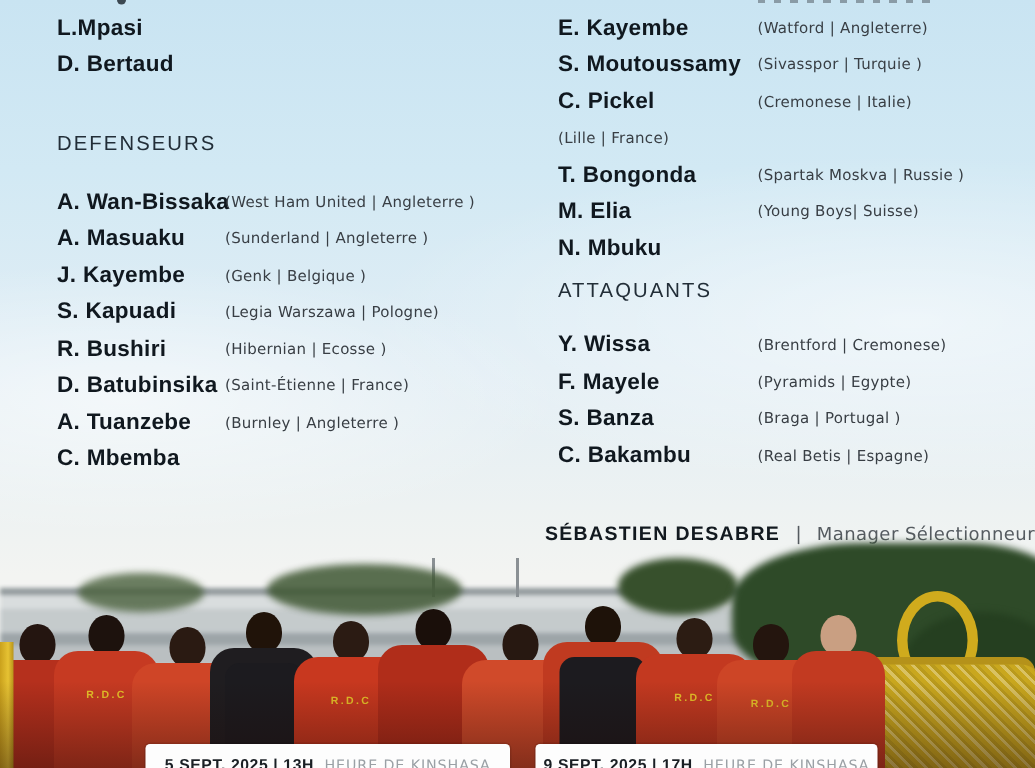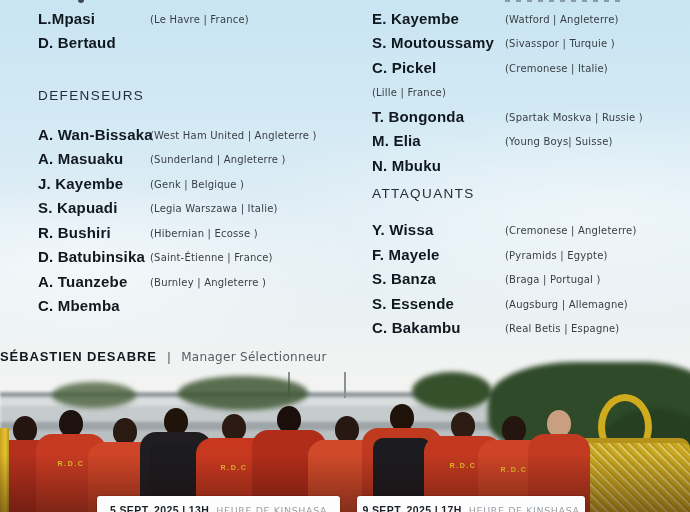--- a/index.html
+++ b/index.html
@@ -15,21 +15,21 @@
   .col{position:absolute;top:0;}
   .col-left{left:38px;width:302px;--ncol:112px;padding-top:6px;}
   .col-right{left:372px;width:308px;--ncol:133px;padding-top:6px;}
   .row{height:24.5px;display:grid;grid-template-columns:var(--ncol) 1fr;align-items:center;}
   .pname{font-weight:700;font-size:15px;color:#10181f;letter-spacing:.2px;white-space:nowrap;}
   .pclub{font-family:"DejaVu Sans",sans-serif;font-size:10px;color:#383e44;letter-spacing:.2px;white-space:nowrap;padding-top:2px;}
   .sec-header{font-size:13.5px;font-weight:400;color:#222e38;letter-spacing:1.4px;height:16px;line-height:16px;}
   .col-left .sec-header{margin-top:33px;margin-bottom:18px;}
   .col-right .sec-header{margin-top:8px;margin-bottom:16px;}
   
-  .manager{position:absolute;top:347px;left:0;right:0;text-align:left;white-space:nowrap;}
+  .manager{position:absolute;top:347px;left:0;right:0;text-align:right;white-space:nowrap;}
   .mgr-name{font-weight:700;font-size:13px;letter-spacing:.9px;color:#12191f;}
   .mgr-sep{font-size:13px;color:#555b60;margin:0 6px;}
   .mgr-role{font-family:"DejaVu Sans",sans-serif;font-size:12px;color:#555b60;letter-spacing:.3px;}
   
   .photo{position:absolute;left:0;top:368px;width:690px;height:144px;}
   .building{position:absolute;left:0;top:24px;width:610px;height:52px;
     background:linear-gradient(180deg,#8d9598 0 5px,#d8dcdd 5px 14px,#c3c9cb 14px 30px,#99a1a5 30px 38px,#b7bdbf 38px 100%);
     filter:blur(1.4px);opacity:.95;}
   .fencepost{position:absolute;width:2px;background:#8a9094;top:4px;height:26px;filter:blur(.5px);}
   .tree{position:absolute;border-radius:50%;filter:blur(2.5px);}
@@ -64,42 +64,41 @@
 <body>
 
 <div class="canvas">
 
   <div class="remnant r1"></div>
   <div class="remnant r2"></div>
 
   <div class="col col-left" id="left-col">
       <div class="row">
         <span class="pname">L.Mpasi</span>
-        <span class="pclub">(Le Havre | France)</span>
       </div>
       <div class="row">
         <span class="pname">D. Bertaud</span>
         <span class="pclub"></span>
       </div>
       <div class="sec-header">DEFENSEURS</div>
       <div class="row">
         <span class="pname">A. Wan-Bissaka</span>
         <span class="pclub">(West Ham United | Angleterre )</span>
       </div>
       <div class="row">
         <span class="pname">A. Masuaku</span>
         <span class="pclub">(Sunderland | Angleterre )</span>
       </div>
       <div class="row">
         <span class="pname">J. Kayembe</span>
         <span class="pclub">(Genk | Belgique )</span>
       </div>
       <div class="row">
         <span class="pname">S. Kapuadi</span>
-        <span class="pclub">(Legia Warszawa | Italie)</span>
+        <span class="pclub">(Legia Warszawa | Pologne)</span>
       </div>
       <div class="row">
         <span class="pname">R. Bushiri</span>
         <span class="pclub">(Hibernian | Ecosse )</span>
       </div>
       <div class="row">
         <span class="pname">D. Batubinsika</span>
         <span class="pclub">(Saint-Étienne | France)</span>
       </div>
       <div class="row">
@@ -135,33 +134,29 @@
       <div class="row">
         <span class="pname">M. Elia</span>
         <span class="pclub">(Young Boys| Suisse)</span>
       </div>
       <div class="row">
         <span class="pname">N. Mbuku</span>
       </div>
       <div class="sec-header">ATTAQUANTS</div>
       <div class="row">
         <span class="pname">Y. Wissa</span>
-        <span class="pclub">(Cremonese | Angleterre)</span>
+        <span class="pclub">(Brentford | Cremonese)</span>
       </div>
       <div class="row">
         <span class="pname">F. Mayele</span>
         <span class="pclub">(Pyramids | Egypte)</span>
       </div>
       <div class="row">
         <span class="pname">S. Banza</span>
         <span class="pclub">(Braga | Portugal )</span>
-      </div>
-      <div class="row">
-        <span class="pname">S. Essende</span>
-        <span class="pclub">(Augsburg | Allemagne)</span>
       </div>
       <div class="row">
         <span class="pname">C. Bakambu</span>
         <span class="pclub">(Real Betis | Espagne)</span>
       </div>
     </div>
 
   <div class="manager">
     <span class="mgr-name">SÉBASTIEN DESABRE</span>
     <span class="mgr-sep">|</span>

